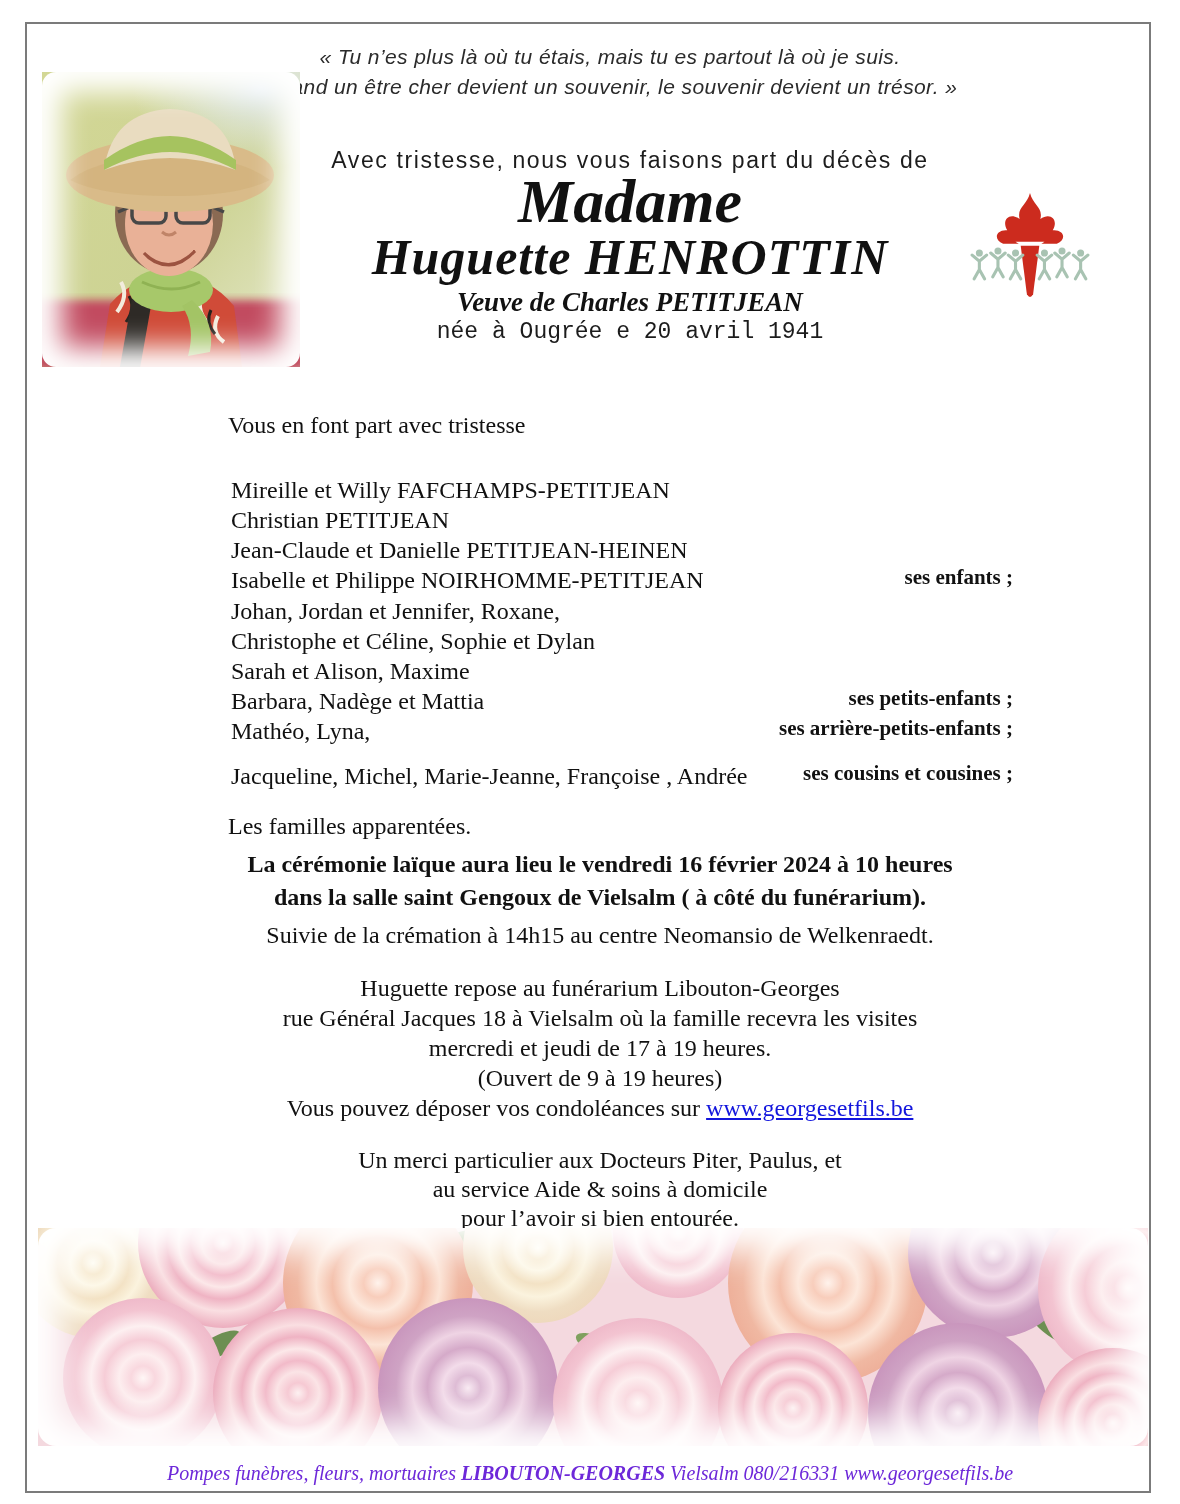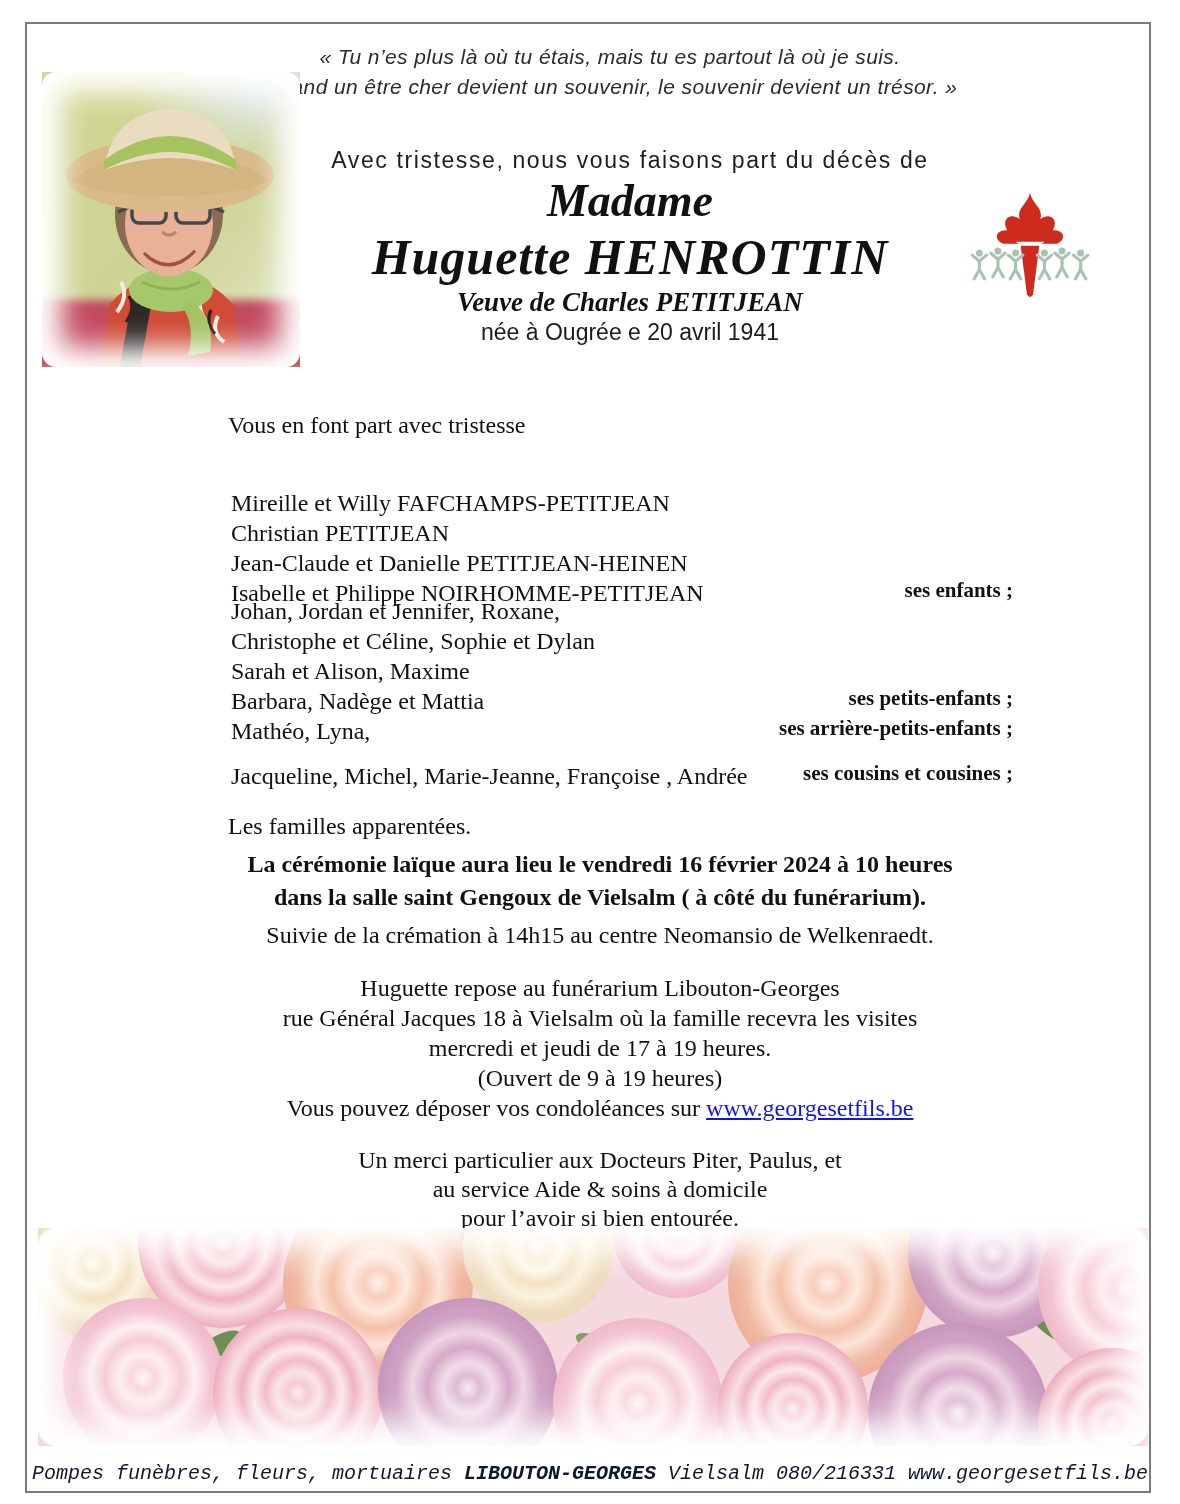--- a/index.html
+++ b/index.html
@@ -13,24 +13,24 @@
          line-height:30px;color:#2b2b2b;letter-spacing:.4px;}
   
   .photo{position:absolute;left:42px;top:72px;width:258px;height:295px;}
   .photo svg{display:block;width:100%;height:100%;}
   .vignette{position:absolute;inset:0;pointer-events:none;border-radius:14px;
             box-shadow:inset 0 0 28px 20px #fff;}
   
   .header{position:absolute;left:290px;top:146px;width:680px;text-align:center;}
   .intro{font-family:"Liberation Sans",sans-serif;font-size:23px;letter-spacing:1.6px;
          color:#1c1c1c;line-height:28px;}
-  .madame{font-size:46px;font-weight:bold;font-style:italic;line-height:54px;}
+  .madame{font-size:62px;font-weight:bold;font-style:italic;line-height:54px;}
   .defname{font-size:50px;font-weight:bold;font-style:italic;line-height:58px;letter-spacing:1px;}
   .widow{font-size:27px;font-weight:bold;font-style:italic;line-height:32px;}
-  .vitals{font-family:Liberation Sans, sans-serif;font-size:23px;line-height:28px;color:#1c1c1c;}
+  .vitals{font-family:Liberation Mono, monospace;font-size:23px;line-height:28px;color:#1c1c1c;}
   
   .logo{position:absolute;left:968px;top:190px;width:124px;height:114px;}
   
   .announce{position:absolute;left:228px;top:412px;font-size:24px;}
   .famgroup{position:absolute;left:231px;width:782px;font-size:24px;line-height:30px;}
   .famgroup .rel{position:absolute;right:0;bottom:3px;font-size:21px;font-weight:bold;
                  white-space:nowrap;}
   .related{position:absolute;left:228px;top:813px;font-size:24px;}
   .centerblock{position:absolute;left:45px;width:1110px;text-align:center;font-size:24px;}
   .ceremony{top:848px;font-weight:bold;line-height:33px;}
@@ -38,21 +38,21 @@
   .repose{top:973px;line-height:30px;}
   .condol{top:1095px;}
   .condol a{color:#1316dd;text-decoration:underline;}
   .thanks{top:1146px;line-height:29px;}
   
   .roses{position:absolute;left:38px;top:1228px;width:1110px;height:218px;}
   .roses svg{display:block;width:100%;height:100%;}
   .roses .vignette{border-radius:18px;box-shadow:inset 0 0 34px 24px #fff;}
   
   .footer{position:absolute;left:0;top:1462px;width:1180px;text-align:center;
-          font-family:Liberation Mono, monospace;font-style:italic;font-size:20px;color:#0f172a;}
+          font-family:Liberation Serif, serif;font-style:italic;font-size:20px;color:#6d28d9;}
   .footer .brand{font-weight:bold;}
 </style>
 </head>
 <body>
 
 <div class="sheet">
   <div class="frame"></div>
 
   <div class="quote">
     <div>« Tu n’es plus là où tu étais, mais tu es partout là où je suis.</div>
@@ -142,21 +142,21 @@
         <g transform="translate(109,72)">
             <circle cx="0" cy="-11" r="3.4" stroke="none"></circle>
             <path d="M-7 -9 L0 -3 L7 -9 M0 -3 L0 5 M0 5 L-5 14 M0 5 L5 14" fill="none"></path>
           </g>
       </g>
     </svg>
   </div>
 
   <div class="announce">Vous en font part avec tristesse</div>
 
-  <div class="famgroup" style="top:488px">
+  <div class="famgroup" style="top:475px">
     <div>Mireille et Willy FAFCHAMPS-PETITJEAN</div>
     <div>Christian PETITJEAN</div>
     <div>Jean-Claude et Danielle PETITJEAN-HEINEN</div>
     <div>Isabelle et Philippe NOIRHOMME-PETITJEAN</div>
     <span class="rel">ses enfants ;</span>
   </div>
 
   <div class="famgroup" style="top:596px">
     <div>Johan, Jordan et Jennifer, Roxane,</div>
     <div>Christophe et Céline, Sophie et Dylan</div>

